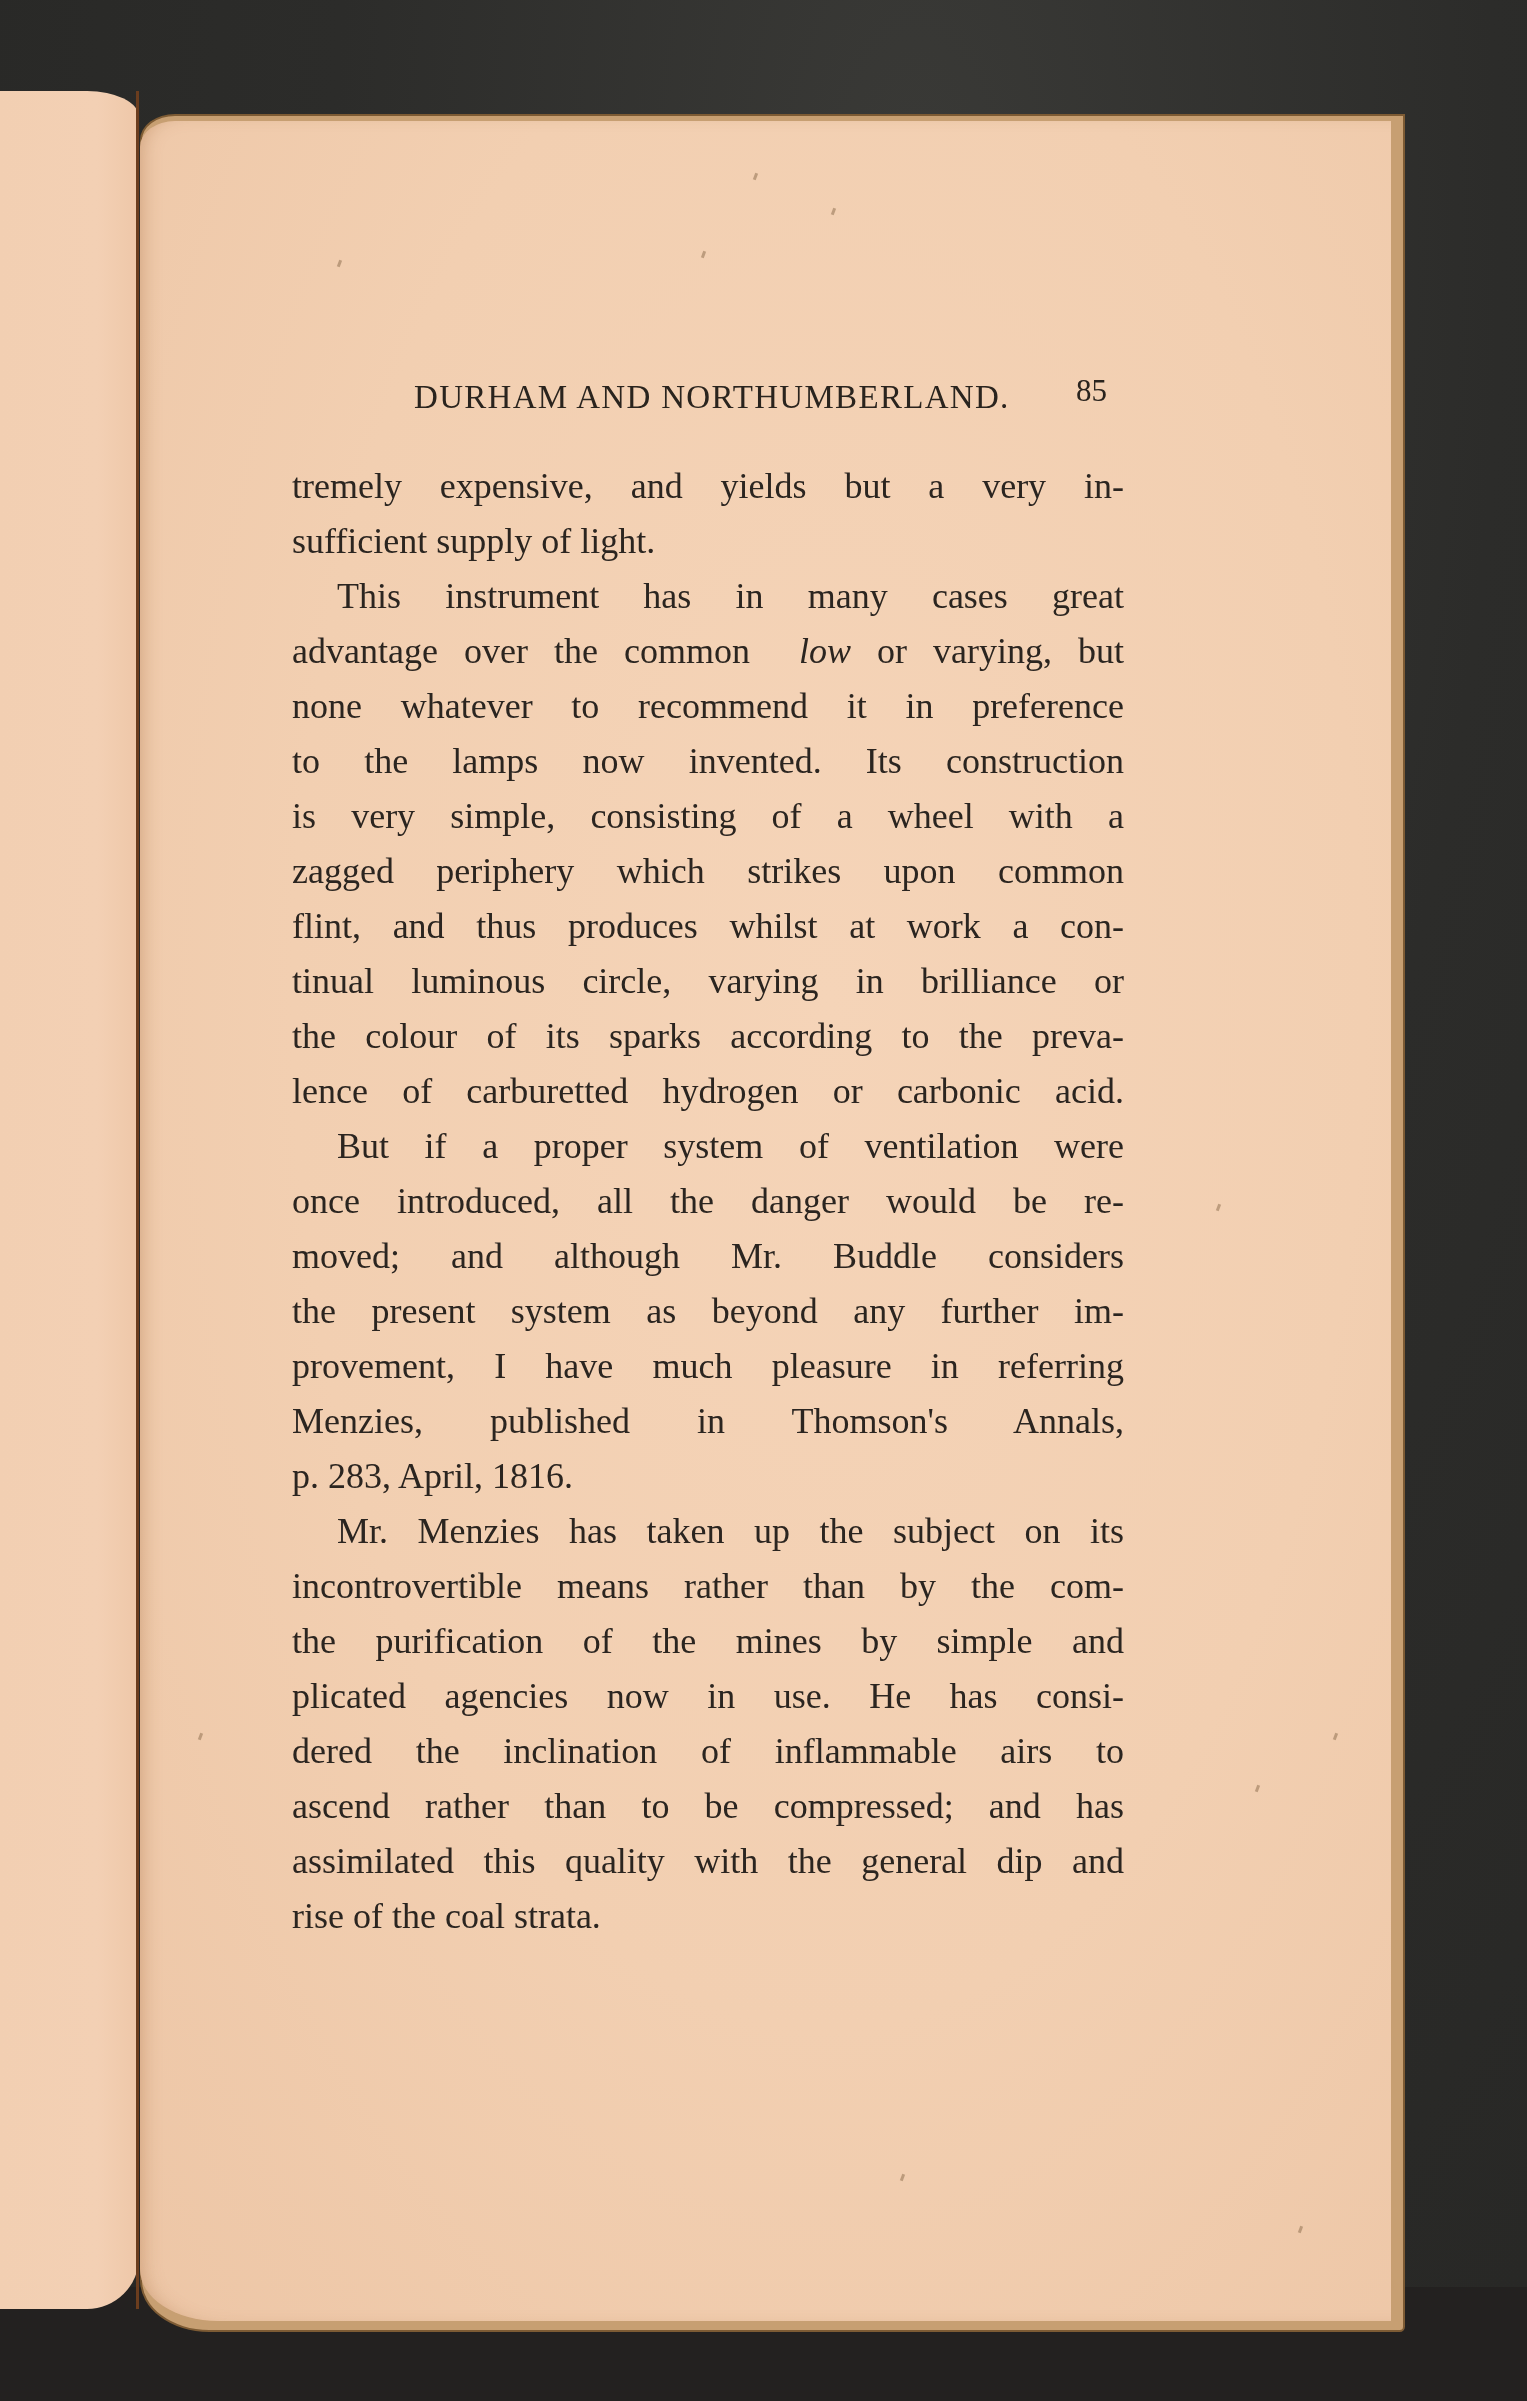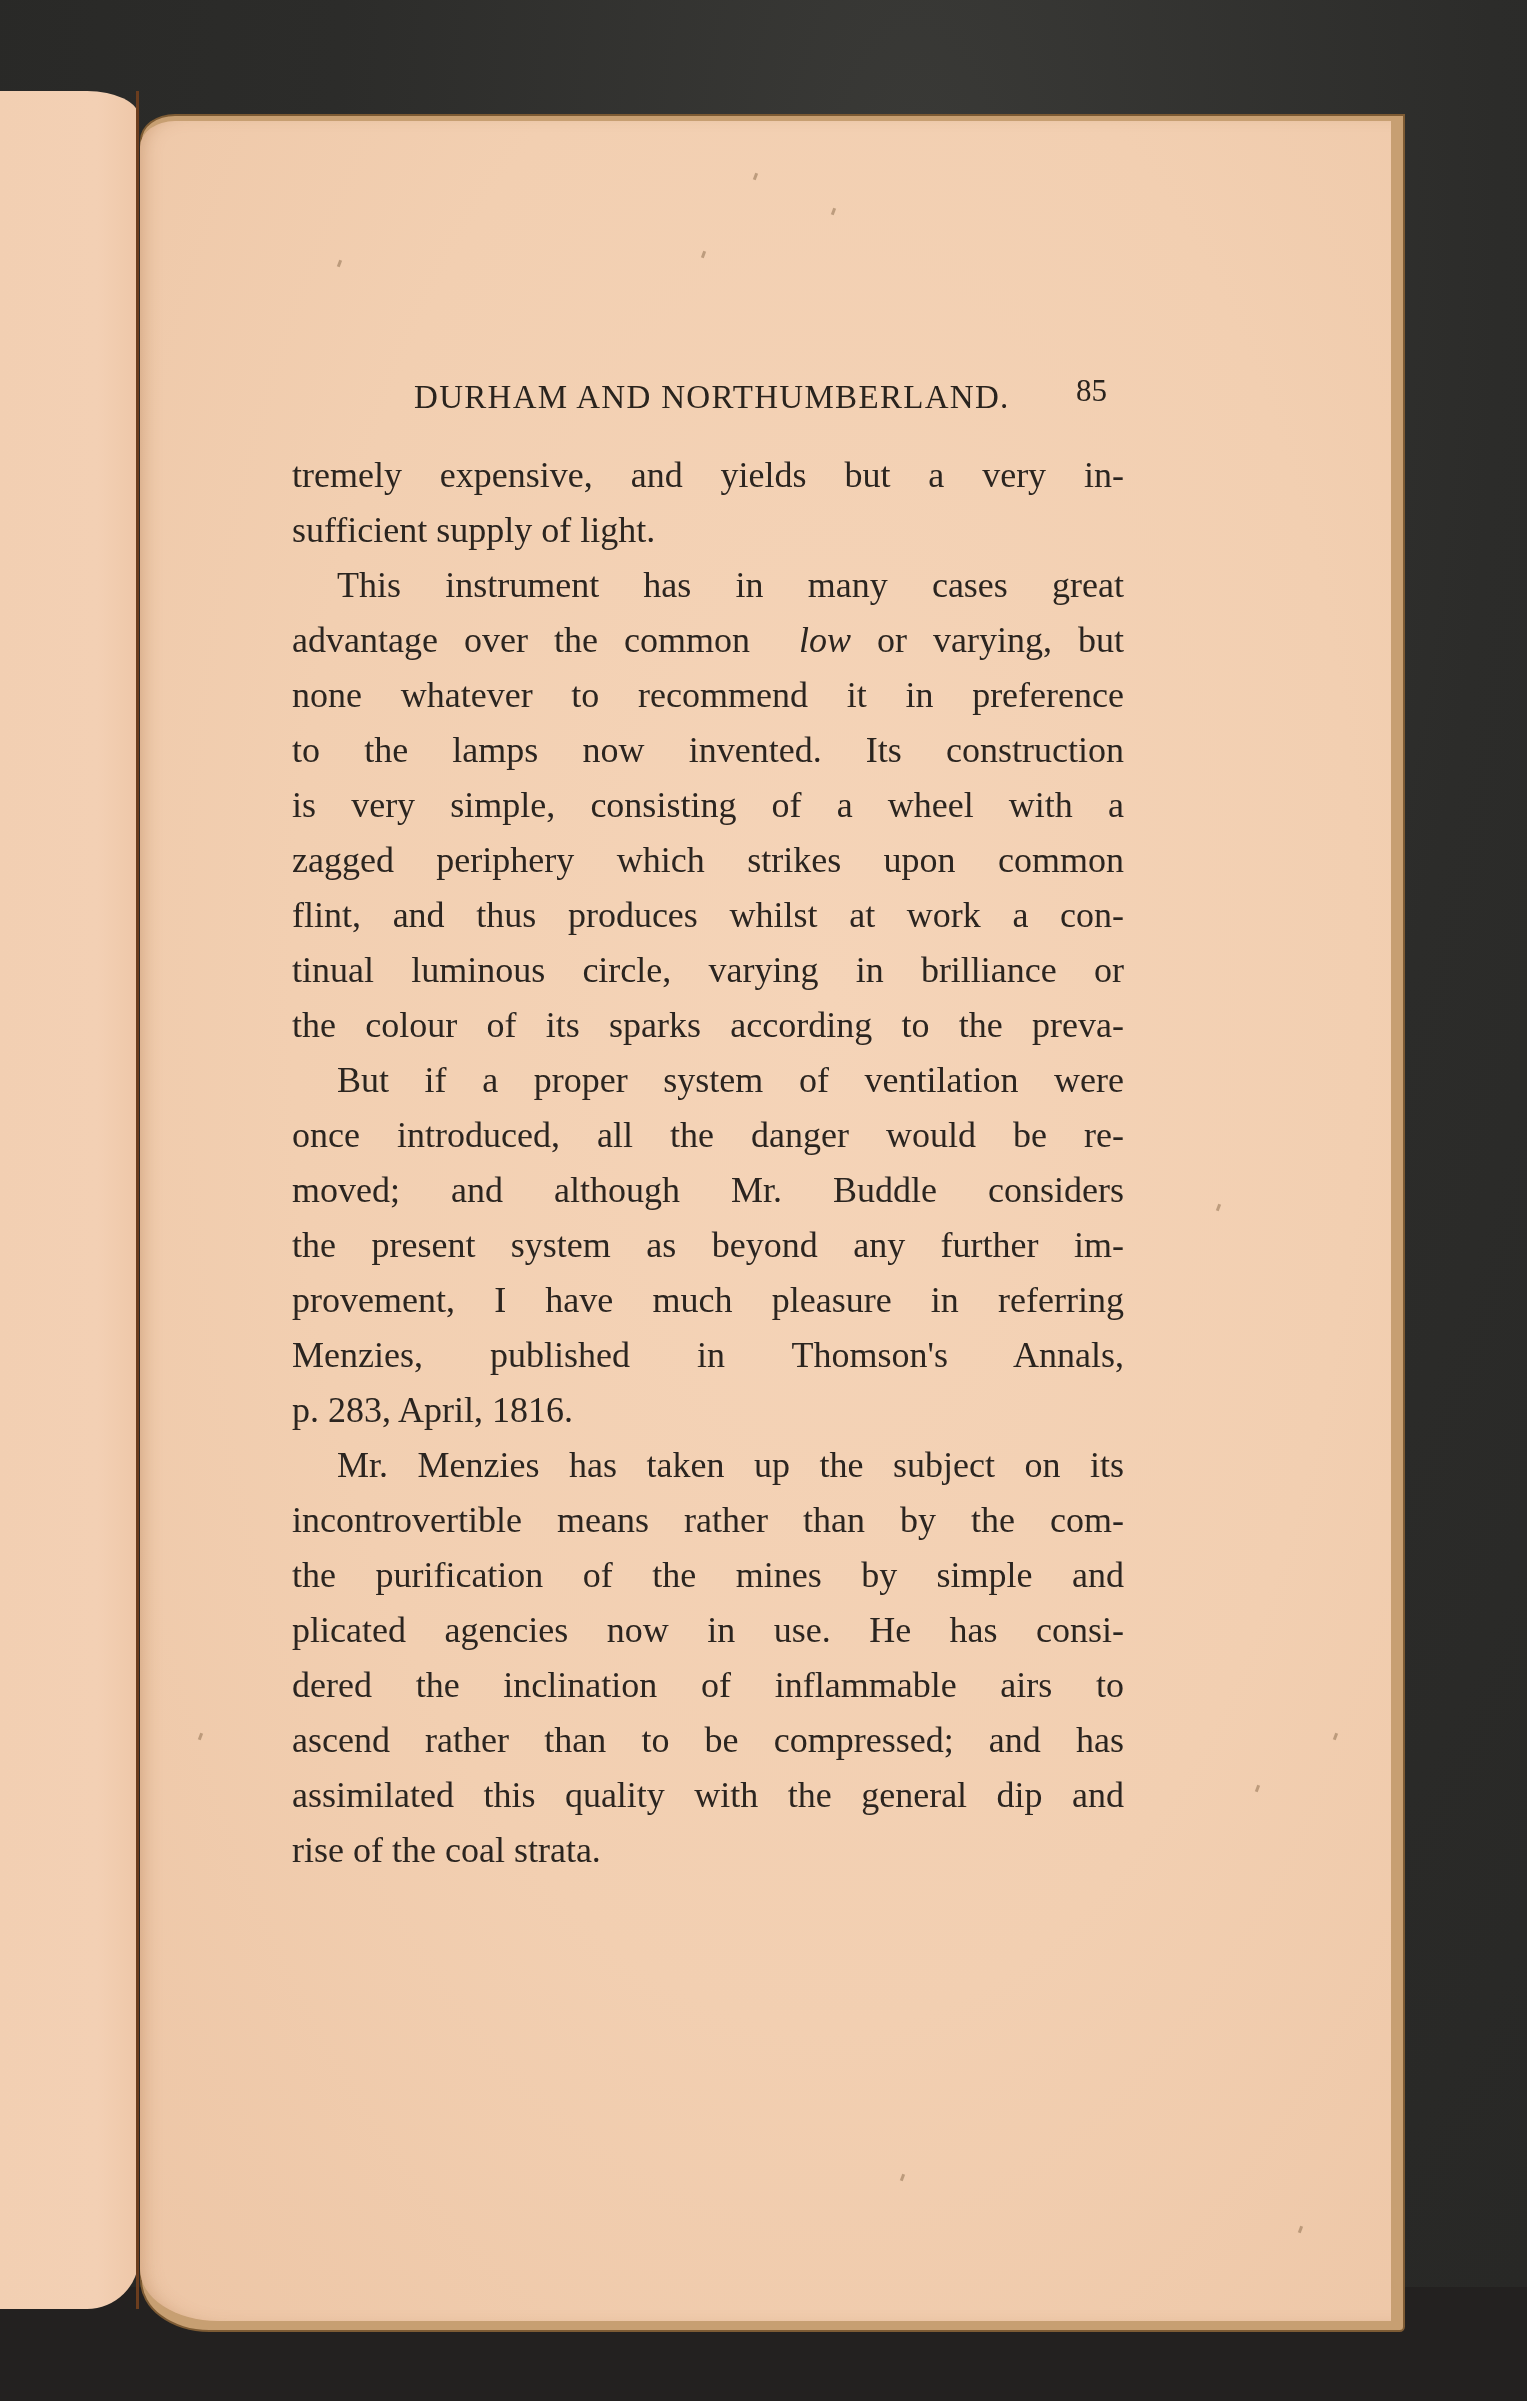--- a/index.html
+++ b/index.html
@@ -83,21 +83,21 @@
   .page-number {
     position: absolute;
     left: 1076px;
     top: 373px;
     font-size: 31px;
     color: #2a241e;
   }
   .body-lines {
     position: absolute;
     left: 292px;
-    top: 448px;
+    top: 459px;
     width: 832px;
     font-family: Liberation Serif, serif;
   }
   .line {
     height: 55px;
     line-height: 55px;
     font-size: 36px;
     color: #2b2520;
     white-space: nowrap;
     text-align: justify;
@@ -154,20 +154,21 @@
   <div class="line last">sufficient supply of light.</div>
   <div class="line indent">This instrument has in many cases great</div>
   <div class="line"><span>advantage over the common </span><em>low</em><span> or varying, but</span></div>
   <div class="line">none whatever to recommend it in preference</div>
   <div class="line">to the lamps now invented.  Its construction</div>
   <div class="line">is very simple, consisting of a wheel with a</div>
   <div class="line">zagged periphery which strikes upon common</div>
   <div class="line">flint, and thus produces whilst at work a con-</div>
   <div class="line">tinual luminous circle, varying in brilliance or</div>
   <div class="line">the colour of its sparks according to the preva-</div>
+  <div class="line">lence of carburetted hydrogen or carbonic acid.</div>
   <div class="line indent">But if a proper system of ventilation were</div>
   <div class="line">once introduced, all the danger would be re-</div>
   <div class="line">moved; and although Mr. Buddle considers</div>
   <div class="line">the present system as beyond any further im-</div>
   <div class="line">provement, I have much pleasure in referring</div>
   <div class="line">Menzies, published in Thomson's Annals,</div>
   <div class="line last">p. 283, April, 1816.</div>
   <div class="line indent">Mr. Menzies has taken up the subject on its</div>
   <div class="line">incontrovertible means rather than by the com-</div>
   <div class="line">the purification of the mines by simple and</div>

